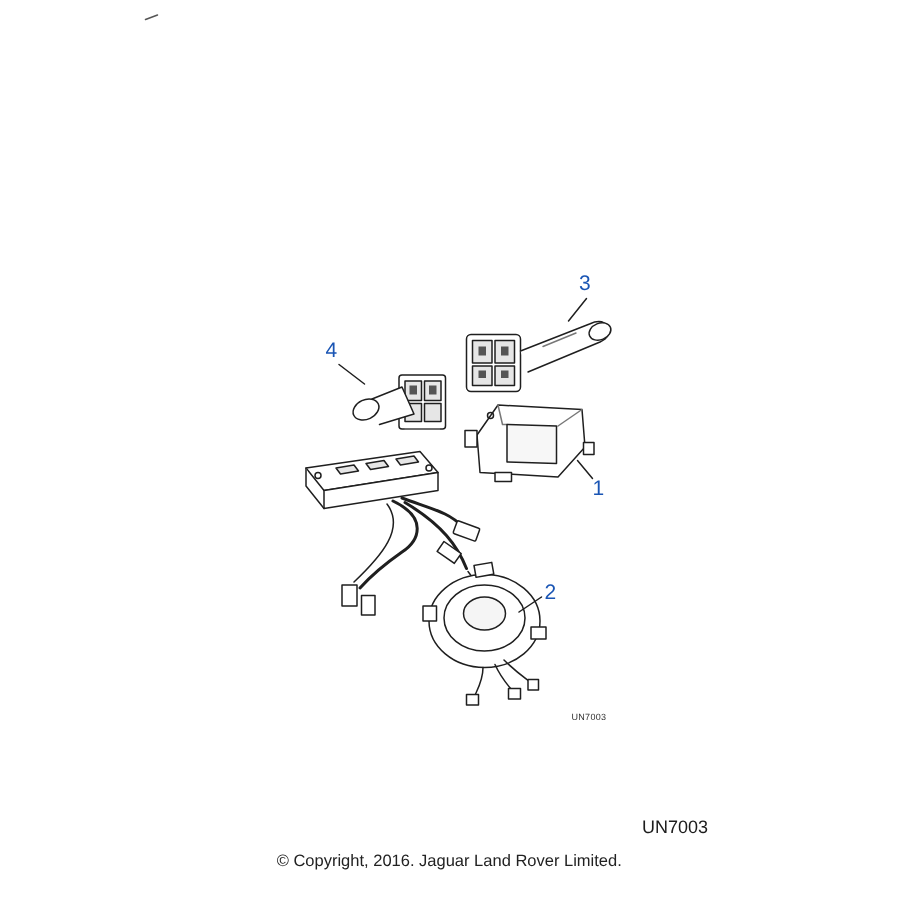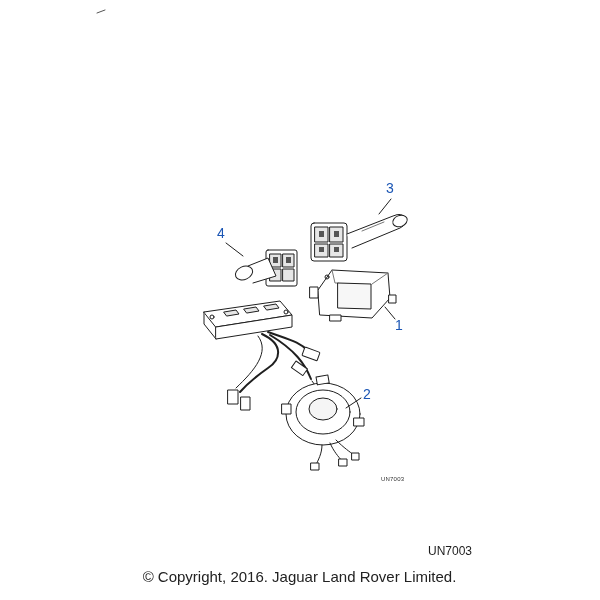--- a/index.html
+++ b/index.html
@@ -29,21 +29,21 @@
     position:absolute;
     left:428px;top:544px;
     font-size:12px;
     color:#1c1c1c;
   }
   .copyright{
     position:absolute;
     left:0;top:568px;
     width:599px;
     text-align:center;
-    font-size:15px;
+    font-size:11px;
     color:#222222;
   }
 </style>
 </head>
 <body>
 
 <div class="canvas">
 
   <svg class="art" viewBox="0 0 600 600" fill="none" stroke="#1f1f1f" stroke-width="1" stroke-linecap="round" stroke-linejoin="round">
 

